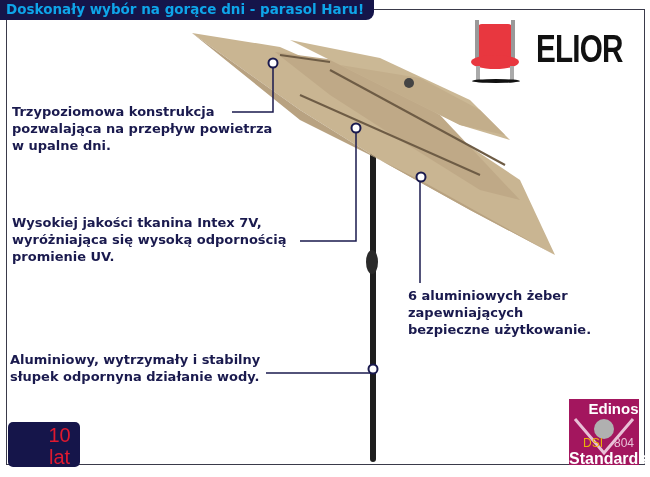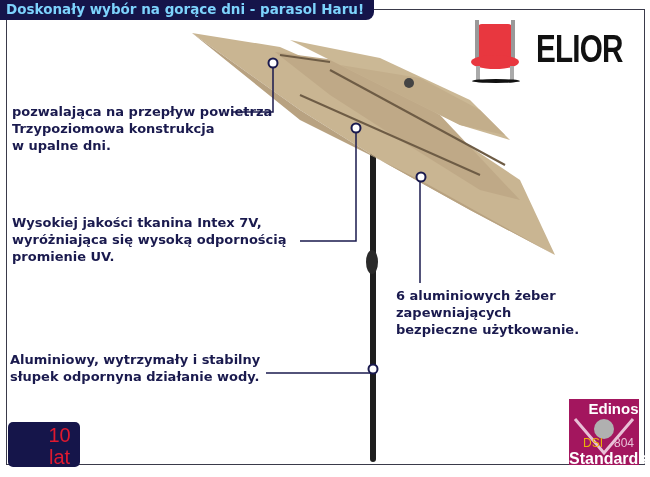--- a/index.html
+++ b/index.html
@@ -1,21 +1,21 @@
 <!DOCTYPE html>
 <html><head>
 <meta charset="utf-8">
 <style>
   html, body { margin:0; padding:0; background:#ffffff; }
   body { width:650px; height:477px; position:relative; overflow:hidden;
          font-family:"DejaVu Sans", sans-serif; color:#1a1a4e; }
   .frame { position:absolute; left:6px; top:9px; width:639px; height:456px;
            border:1.5px solid #3a3a4a; box-sizing:border-box; }
   .title-tab { position:absolute; left:0; top:0; height:20px; padding:0 10px 0 6px;
-               background:#15154a; color:#7dd3fc; font-weight:bold; font-size:13.5px;
+               background:#15154a; color:#0ea5e9; font-weight:bold; font-size:13.5px;
                line-height:19px; border-radius:0 0 8px 0; white-space:nowrap; }
   .feat { position:absolute; font-weight:bold; font-size:13px; line-height:17px;
           color:#1a1a4e; white-space:nowrap; }
   svg.art { position:absolute; left:0; top:0; }
   .logo { position:absolute; left:470px; top:20px; width:175px; height:70px; }
   .logo-text { position:absolute; left:66px; top:8px; font-family:"Liberation Sans", sans-serif;
                font-weight:bold; font-size:38px; letter-spacing:-1px; color:#111;
                transform:scaleX(0.78); transform-origin:left top; }
   .warranty { position:absolute; left:8px; top:422px; width:72px; height:45px;
               background:#15154a; border-radius:5px; text-align:center; }
@@ -73,32 +73,32 @@
     <rect x="41" y="0" width="4" height="40" fill="#999"></rect>
     <ellipse cx="25" cy="42" rx="24" ry="7" fill="#e8373f"></ellipse>
     <rect x="6" y="46" width="4" height="14" fill="#aaa"></rect>
     <rect x="40" y="46" width="4" height="14" fill="#aaa"></rect>
     <ellipse cx="26" cy="61" rx="24" ry="2" fill="#111"></ellipse>
   </svg>
   <div class="logo-text">ELIOR</div>
 </div>
 
 <div class="feat" style="left:12px;top:103px;">
+  <div>Trzypoziomowa konstrukcja</div>
   <div>pozwalająca na przepływ powietrza</div>
-  <div>Trzypoziomowa konstrukcja</div>
   <div>w upalne dni.</div>
 </div>
 
 <div class="feat" style="left:12px;top:214px;">
   <div>Wysokiej jakości tkanina Intex 7V,</div>
   <div>wyróżniająca się wysoką odpornością</div>
   <div>promienie UV.</div>
 </div>
 
-<div class="feat" style="left:396px;top:287px;">
+<div class="feat" style="left:408px;top:287px;">
   <div>6 aluminiowych żeber</div>
   <div>zapewniających</div>
   <div>bezpieczne użytkowanie.</div>
 </div>
 
 <div class="feat" style="left:10px;top:351px;">
   <div>Aluminiowy, wytrzymały i stabilny</div>
   <div>słupek odpornyna działanie wody.</div>
 </div>
 

